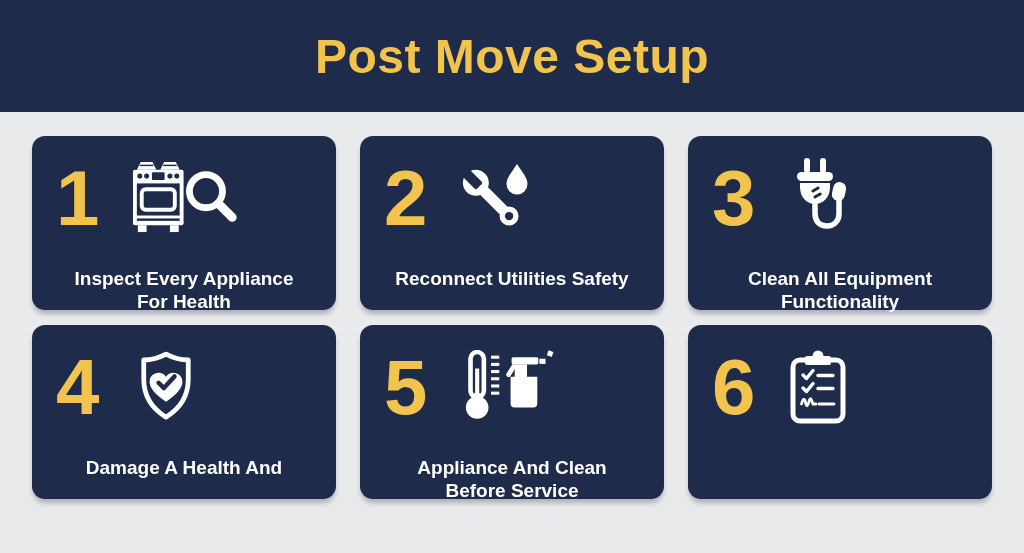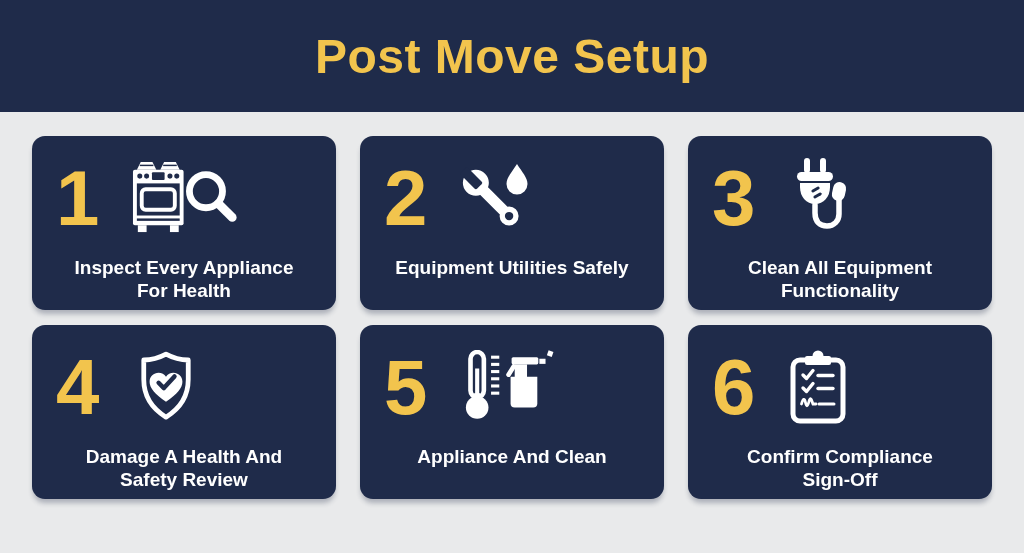--- a/index.html
+++ b/index.html
@@ -49,21 +49,21 @@
   }
   .num {
     font-size: 78px;
     font-weight: 800;
     color: #F2C44D;
     line-height: 0.9;
     min-width: 46px;
   }
   .icon { display: flex; align-items: center; }
   .label {
-    margin-top: 10px;
+    margin-top: 21px;
     text-align: center;
     color: #FFFFFF;
     font-weight: 700;
     font-size: 19px;
     line-height: 1.22;
   }
   .line { display: block; }
   svg .w-fill { fill: #FFFFFF; }
   svg .n-fill { fill: #1F2B4A; }
 </style>
@@ -117,21 +117,21 @@
             <rect class="n-fill" x="-5" y="-38" width="10" height="23" rx="2"></rect>
             <rect class="w-fill" x="-5.5" y="-12" width="11" height="38" rx="2"></rect>
             <circle class="w-fill" cx="0" cy="27" r="9.5"></circle>
             <circle class="n-fill" cx="0" cy="27" r="4.2"></circle>
           </g>
           <path class="w-fill" d="M57 3 C52 11 46.5 16.5 46.5 23 a10.5 10.5 0 0 0 21 0 C67.5 16.5 62 11 57 3 Z"></path>
         </svg>
       </div>
     </div>
     <div class="label">
-      <span class="line">Equipment Utilities Safely</span>
+      <span class="line">Reconnect Utilities Safety</span>
       <span class="line"></span>
     </div>
   </div>
 
   <div class="card">
     <div class="card-top">
       <div class="num">3</div>
       <div class="icon">
         <svg viewBox="0 0 64 80" height="80" width="64">
           <rect class="w-fill" x="16" y="0" width="6" height="15" rx="3"></rect>
@@ -157,21 +157,20 @@
       <div class="icon">
         <svg viewBox="0 0 64 68" height="72" width="68">
           <path fill="none" stroke="#FFFFFF" stroke-width="4.5" stroke-linejoin="round" d="M32 3 C38.5 6.5 46.5 8.5 53 8.5 V27 C53 42.5 45 54.5 32 62.5 C19 54.5 11 42.5 11 27 V8.5 C17.5 8.5 25.5 6.5 32 3 Z"></path>
           <path class="w-fill" d="M32 48 C21.5 40.7 16.5 35 16.5 29 C16.5 24 20.5 20.5 25 20.5 C27.8 20.5 30.5 22 32 24.3 C33.5 22 36.2 20.5 39 20.5 C43.5 20.5 47.5 24 47.5 29 C47.5 35 42.5 40.7 32 48 Z"></path>
           <path fill="none" stroke="#1F2B4A" stroke-width="4.2" stroke-linecap="round" stroke-linejoin="round" d="M25 30 L30 35 L40 24"></path>
         </svg>
       </div>
     </div>
     <div class="label">
       <span class="line">Damage A Health And</span>
-      <span class="line">Safety Review</span>
     </div>
   </div>
 
   <div class="card">
     <div class="card-top">
       <div class="num">5</div>
       <div class="icon">
         <svg viewBox="0 0 92 72" height="74" width="95">
           <rect fill="none" stroke="#FFFFFF" stroke-width="4.5" x="10" y="2" width="13" height="44" rx="6.5"></rect>
           <rect class="w-fill" x="13.5" y="42" width="6" height="10"></rect>
@@ -187,39 +186,36 @@
           <rect class="w-fill" x="77" y="8.5" width="6" height="5"></rect>
           <rect class="w-fill" x="85" y="1" width="5" height="5" transform="rotate(20 87.5 3.5)"></rect>
           <rect class="w-fill" x="53" y="14" width="12" height="13"></rect>
           <path fill="none" stroke="#FFFFFF" stroke-width="4.5" stroke-linecap="round" d="M52 16 L47 24"></path>
           <path class="w-fill" d="M49 26 h26 v26 a4 4 0 0 1 -4 4 h-18 a4 4 0 0 1 -4 -4 z"></path>
         </svg>
       </div>
     </div>
     <div class="label">
       <span class="line">Appliance And Clean</span>
+      <span class="line">Before Service</span>
     </div>
   </div>
 
   <div class="card">
     <div class="card-top">
       <div class="num">6</div>
       <div class="icon">
         <svg viewBox="0 0 60 76" height="76" width="60">
           <rect x="5" y="11" width="50" height="61" rx="7" fill="none" stroke="#FFFFFF" stroke-width="5"></rect>
           <circle class="w-fill" cx="30" cy="7" r="5.5"></circle>
           <rect class="w-fill" x="17" y="7" width="26" height="9" rx="2"></rect>
           <path fill="none" stroke="#FFFFFF" stroke-width="3.4" stroke-linecap="round" stroke-linejoin="round" d="M15 26 L18.5 29.5 L25 21.5"></path>
           <line x1="30" y1="26.5" x2="45" y2="26.5" stroke="#FFFFFF" stroke-width="3.4" stroke-linecap="round"></line>
           <path fill="none" stroke="#FFFFFF" stroke-width="3.4" stroke-linecap="round" stroke-linejoin="round" d="M15 39 L18.5 42.5 L25 34.5"></path>
           <line x1="30" y1="39.5" x2="45" y2="39.5" stroke="#FFFFFF" stroke-width="3.4" stroke-linecap="round"></line>
           <path fill="none" stroke="#FFFFFF" stroke-width="2.8" stroke-linecap="round" d="M13.5 55 c1.5 -6 3 -6 4 -1.5 c1 4.5 2 4.5 3.5 -1 c1.2 -4 2.3 -3.5 3.2 0.5 l0.8 2 h3"></path>
           <line x1="31" y1="55" x2="46" y2="55" stroke="#FFFFFF" stroke-width="3" stroke-linecap="round"></line>
         </svg>
       </div>
     </div>
-    <div class="label">
-      <span class="line">Confirm Compliance</span>
-      <span class="line">Sign-Off</span>
-    </div>
   </div>
 
 </div>
 
 </body></html>

